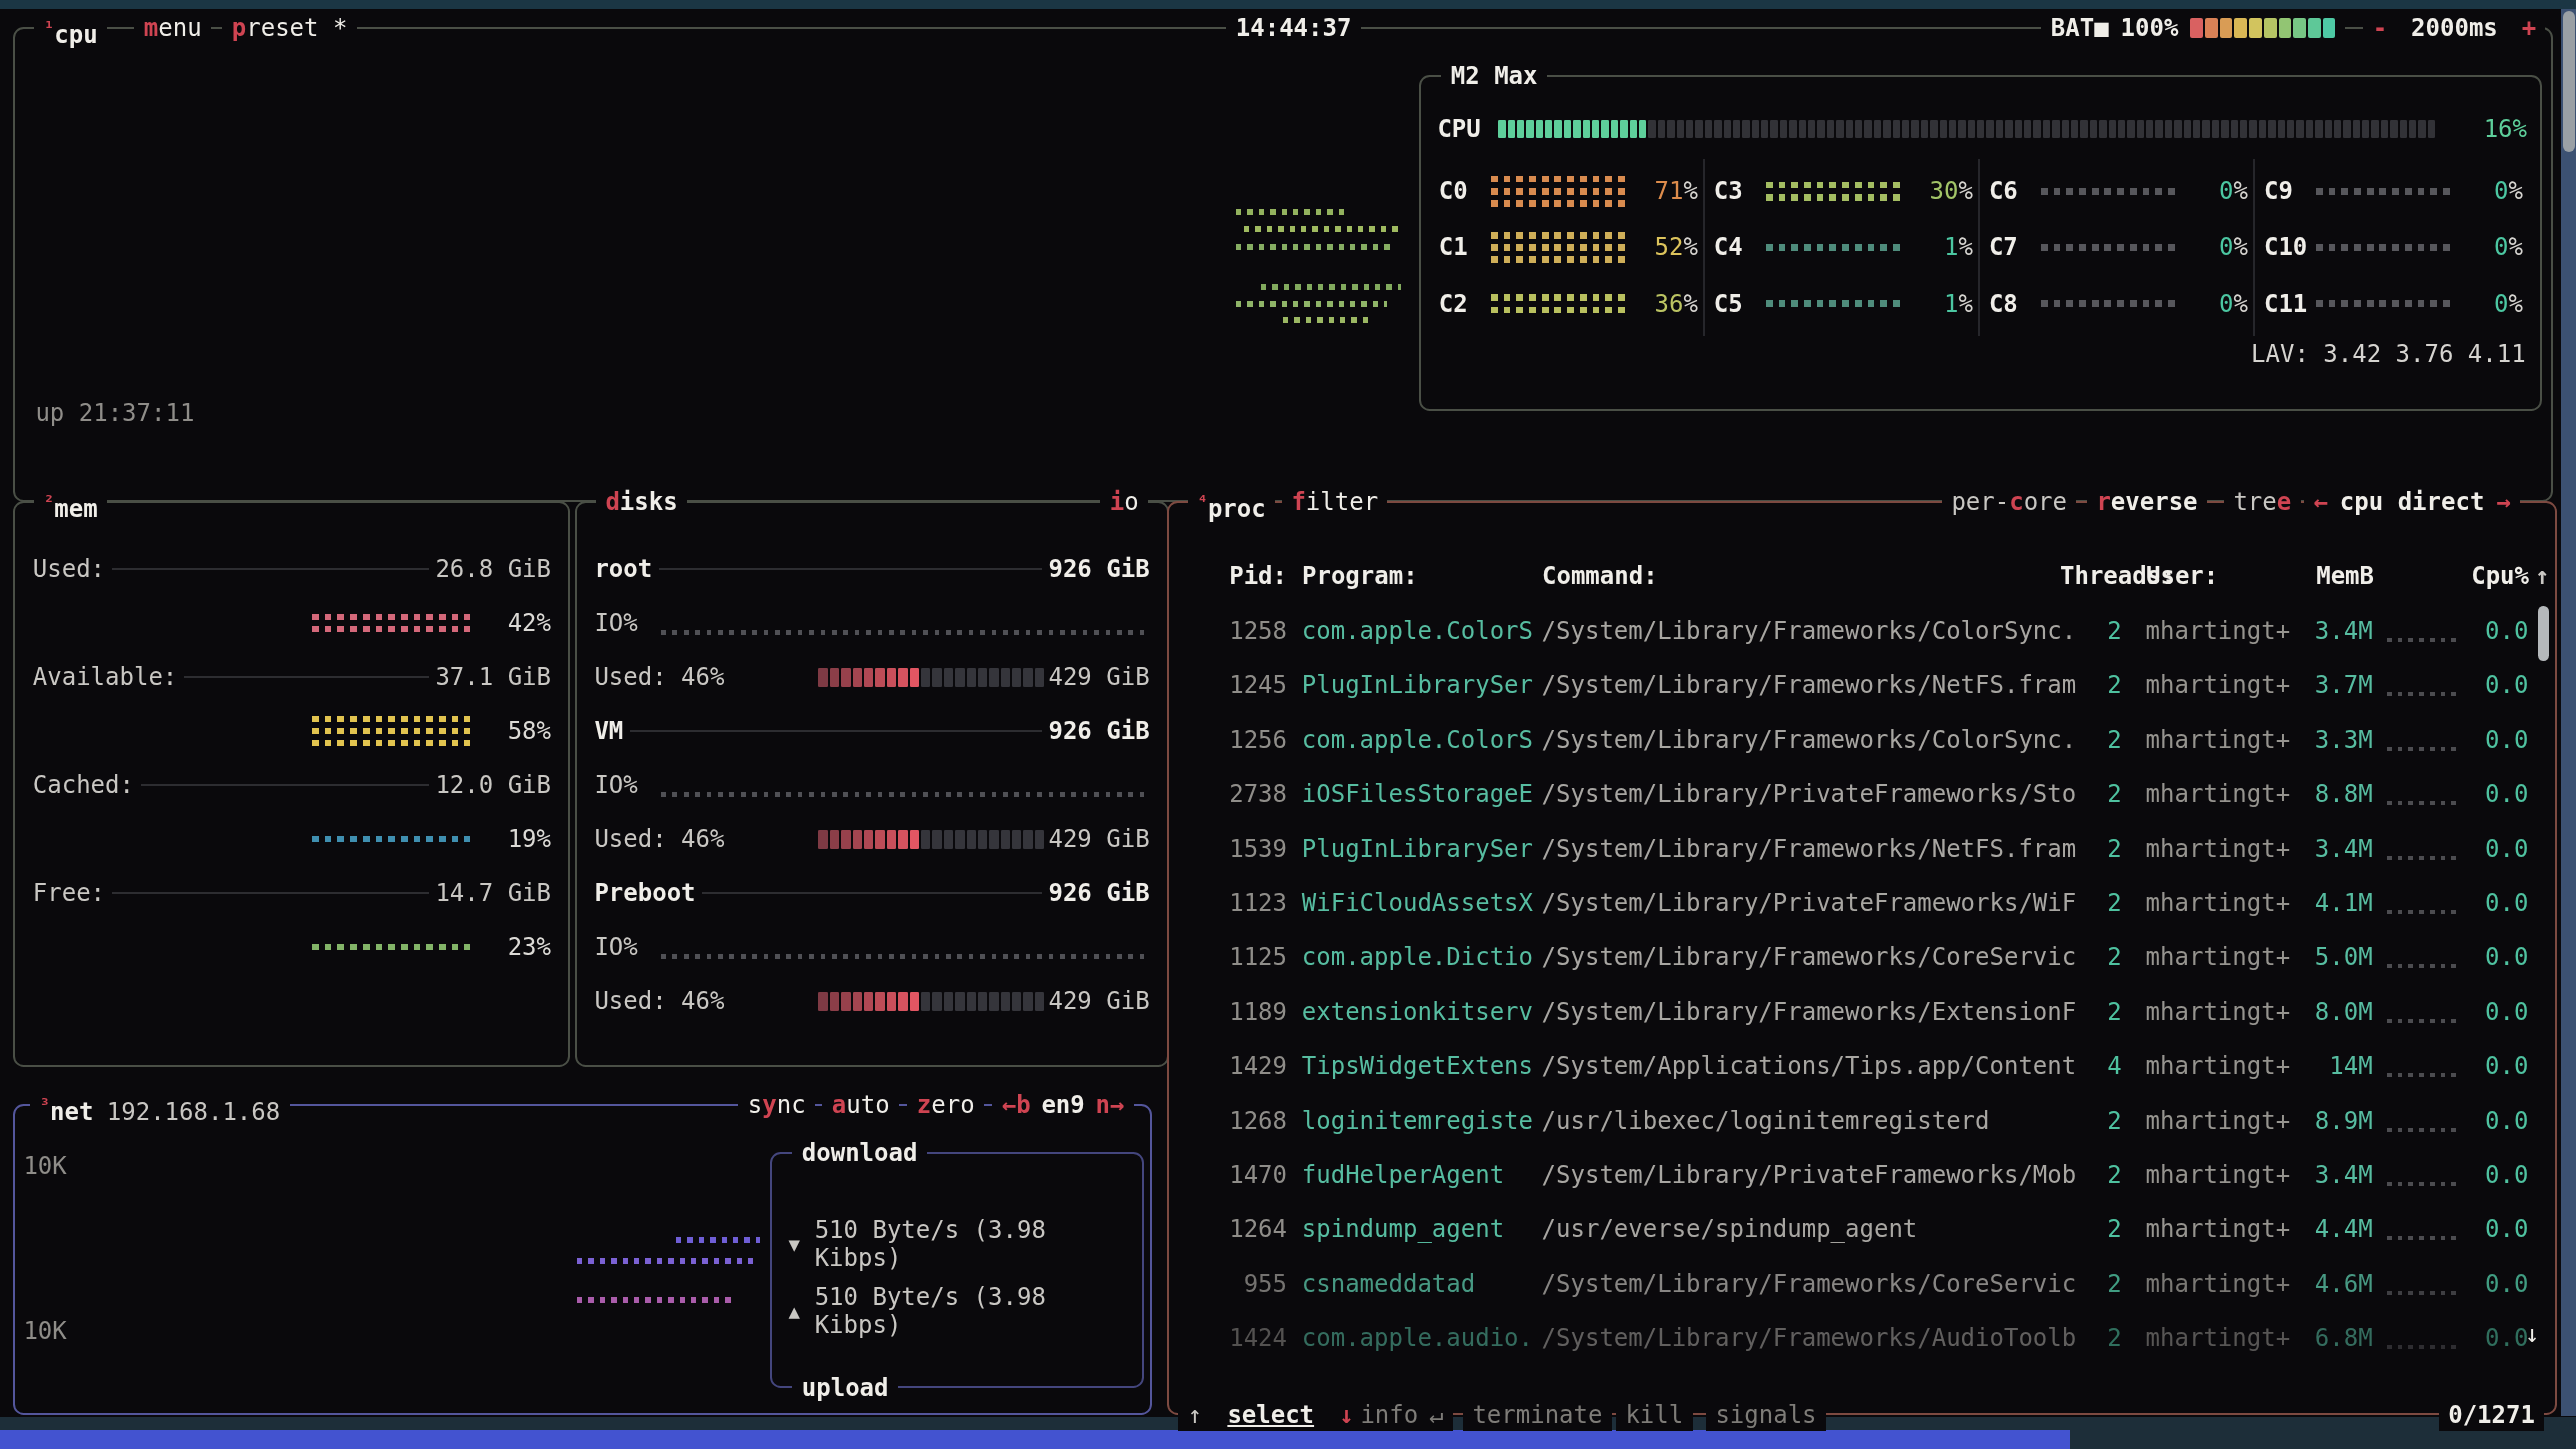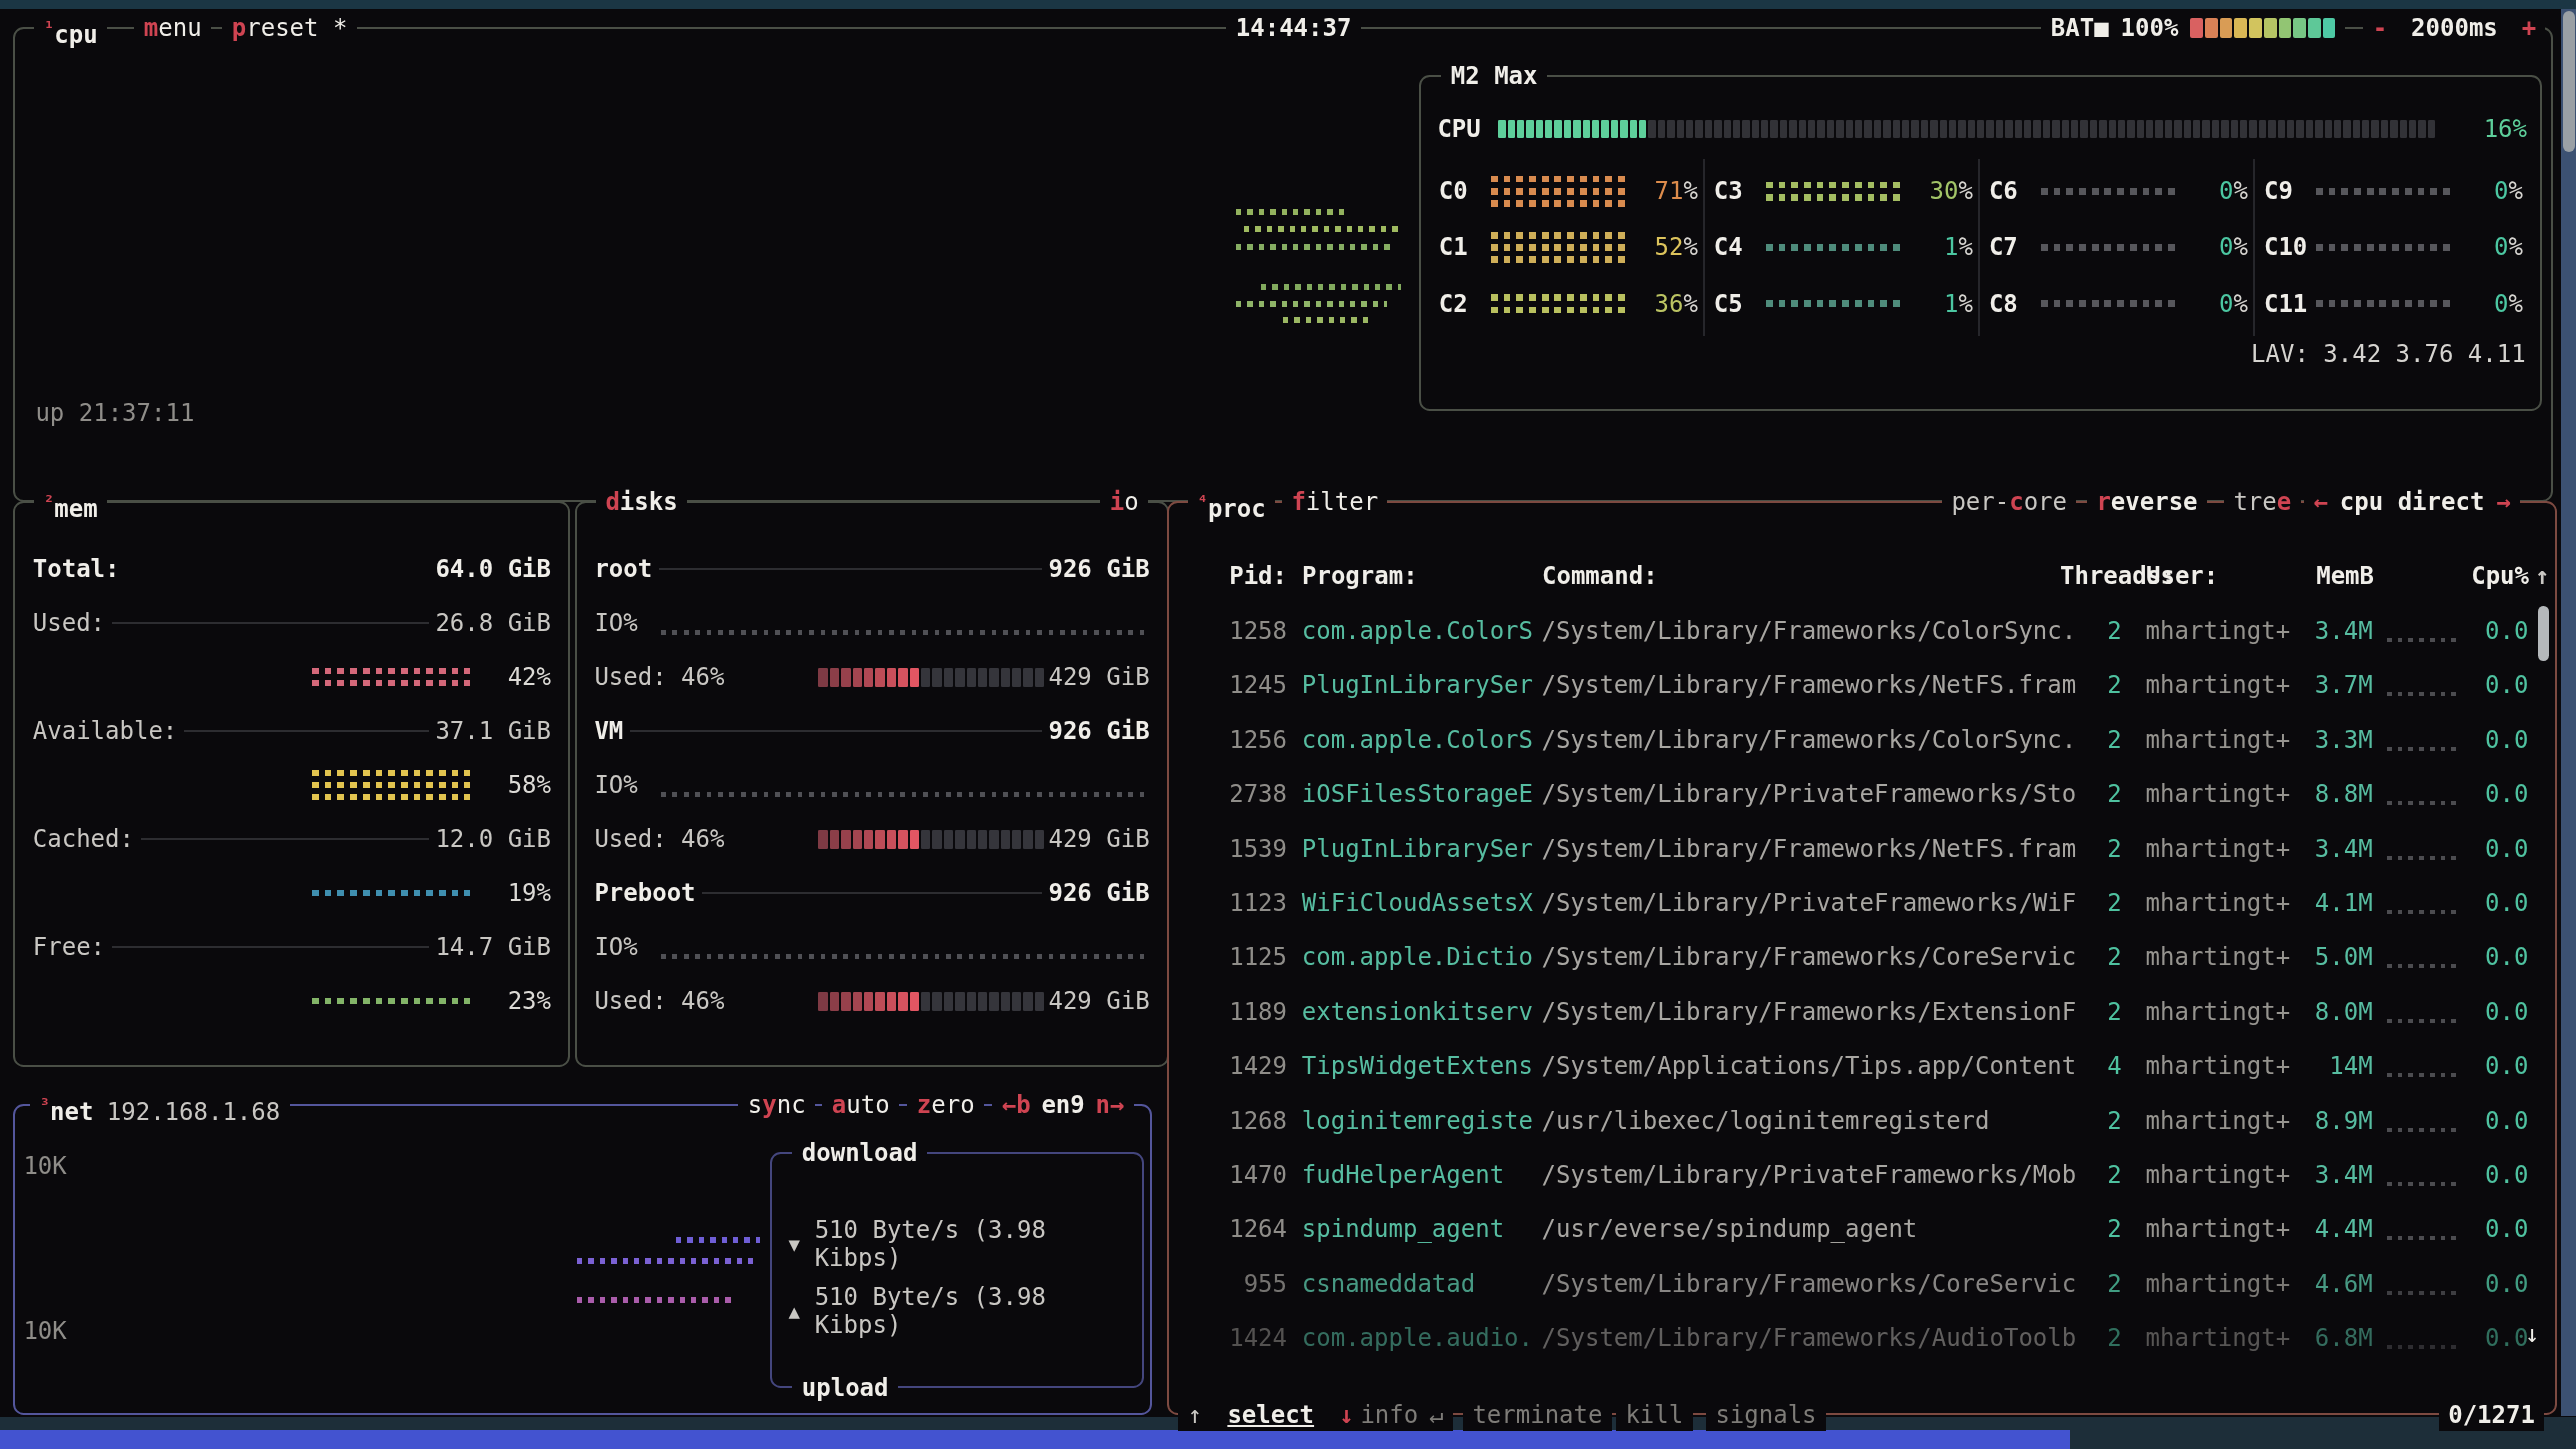--- a/index.html
+++ b/index.html
@@ -309,24 +309,20 @@
       <div class="coldiv" style="left:832px;top:82px;height:177px;"></div>
 
       <span class="abs" style="right:14.8px;top:263px;color:#d6d4d0;">LAV: 3.42 3.76 4.11</span>
     </div>
   </div>
 
   <div class="box" style="left:13.4px;top:501px;width:553px;height:562px;">
     <span class="chip" style="left:19px;"><span class="sup red">²</span><span class="bold">mem</span></span>
     <div class="vrows" style="top:39px;">
         <div class="vrow">
-          <span class="bold">Total:</span>
-          <span class="bold val">64.0 GiB</span>
-        </div>
-        <div class="vrow">
           <span class="gray">Used:</span>
           <div class="leadline"></div>
           <span class="gray">26.8 GiB</span>
         </div>
         <div class="vrow meterline">
           <div class="dotstack" style="width: 158px;">
             <div class="dots" style="--c: #d4687a;"></div>
             <div class="dots" style="--c: #d4687a;"></div>
           </div>
           <span class="mpct">42%</span>

